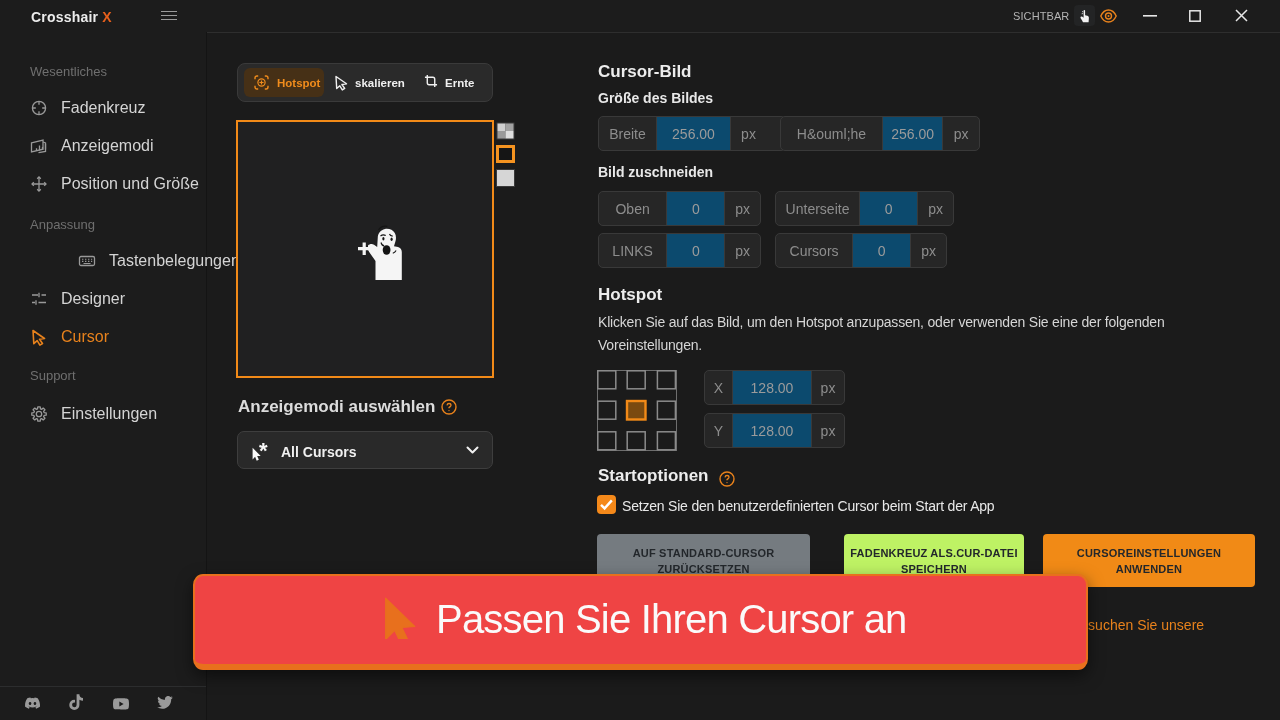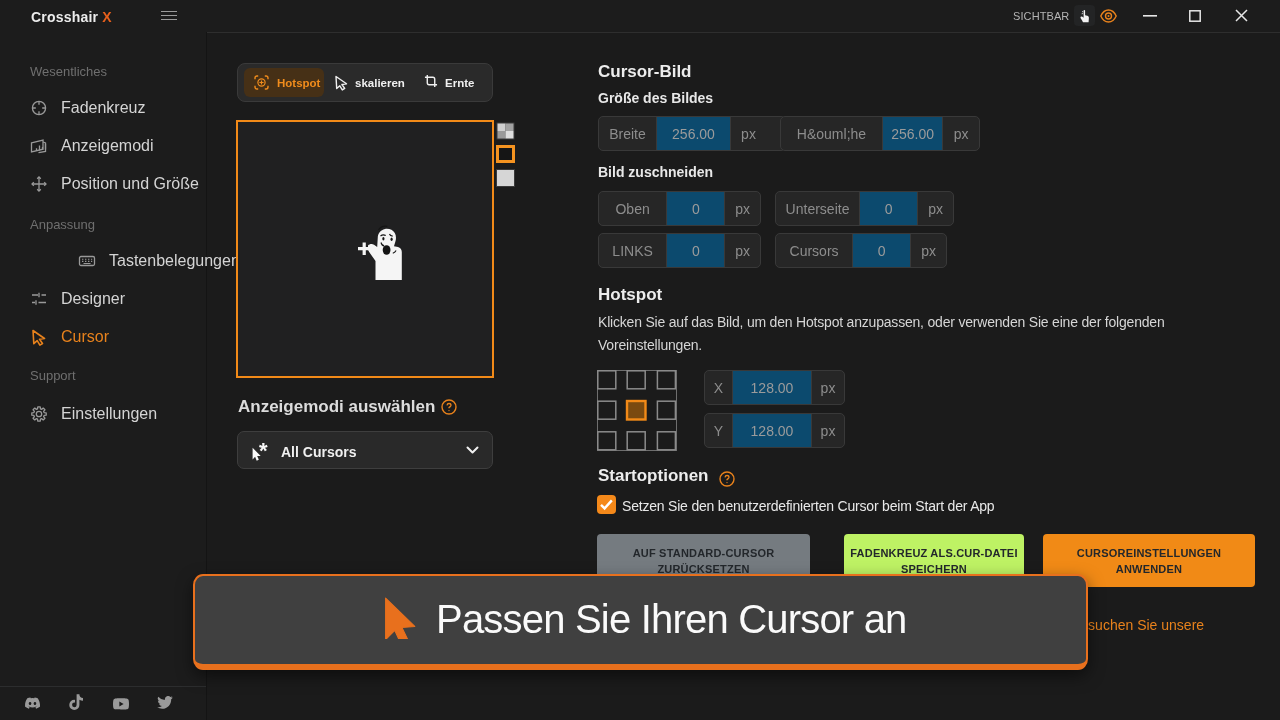--- a/index.html
+++ b/index.html
@@ -44,21 +44,21 @@
   
   .h1 { position:absolute; font-size:17px; font-weight:bold; color:#ededed; }
   .h2 { position:absolute; font-size:14px; font-weight:bold; color:#e8e8e8; }
   .desc { position:absolute; font-size:14px; letter-spacing:-0.2px; color:#d6d6d6; }
   .igroup { position:absolute; height:35px; background:#262626; border:1px solid #393939; border-radius:5px; display:flex; }
   .igroup .cell { height:100%; display:flex; align-items:center; justify-content:center; font-size:14px; color:#8d8d8d; }
   .igroup .val { background:#0c4a6e; border-left:1px solid #393939; border-right:1px solid #393939; color:#9b9b9b; }
   .check { position:absolute; left:597px; top:495px; width:19px; height:19px; background:#f5891a; border-radius:4px; }
   .btn { position:absolute; top:534px; height:53px; border-radius:4px; font-size:11px; font-weight:bold; color:#23272b;
          display:flex; align-items:flex-start; justify-content:center; text-align:center; letter-spacing:0.2px; line-height:16px; padding-top:11px; }
-  #toast { position:absolute; left:193px; top:574px; width:895px; height:96px; background:#404040; border:2px solid #e8701d;
+  #toast { position:absolute; left:193px; top:574px; width:895px; height:96px; background:#ef4444; border:2px solid #e8701d;
            border-bottom:6px solid #e8701d; border-radius:10px/11px; box-shadow:0 6px 16px rgba(0,0,0,0.5); z-index:5; }
   #toast .t { position:absolute; left:241px; top:21px; font-size:40px; letter-spacing:-0.8px; color:#fafafa; }
   #linktext { position:absolute; left:1071px; top:617px; font-size:14px; color:#e8821c; z-index:1; }
 </style>
 </head>
 <body>
 <div id="app">
 
   <div id="topbar">
     <div id="logo">Crosshair <span>X</span></div>

